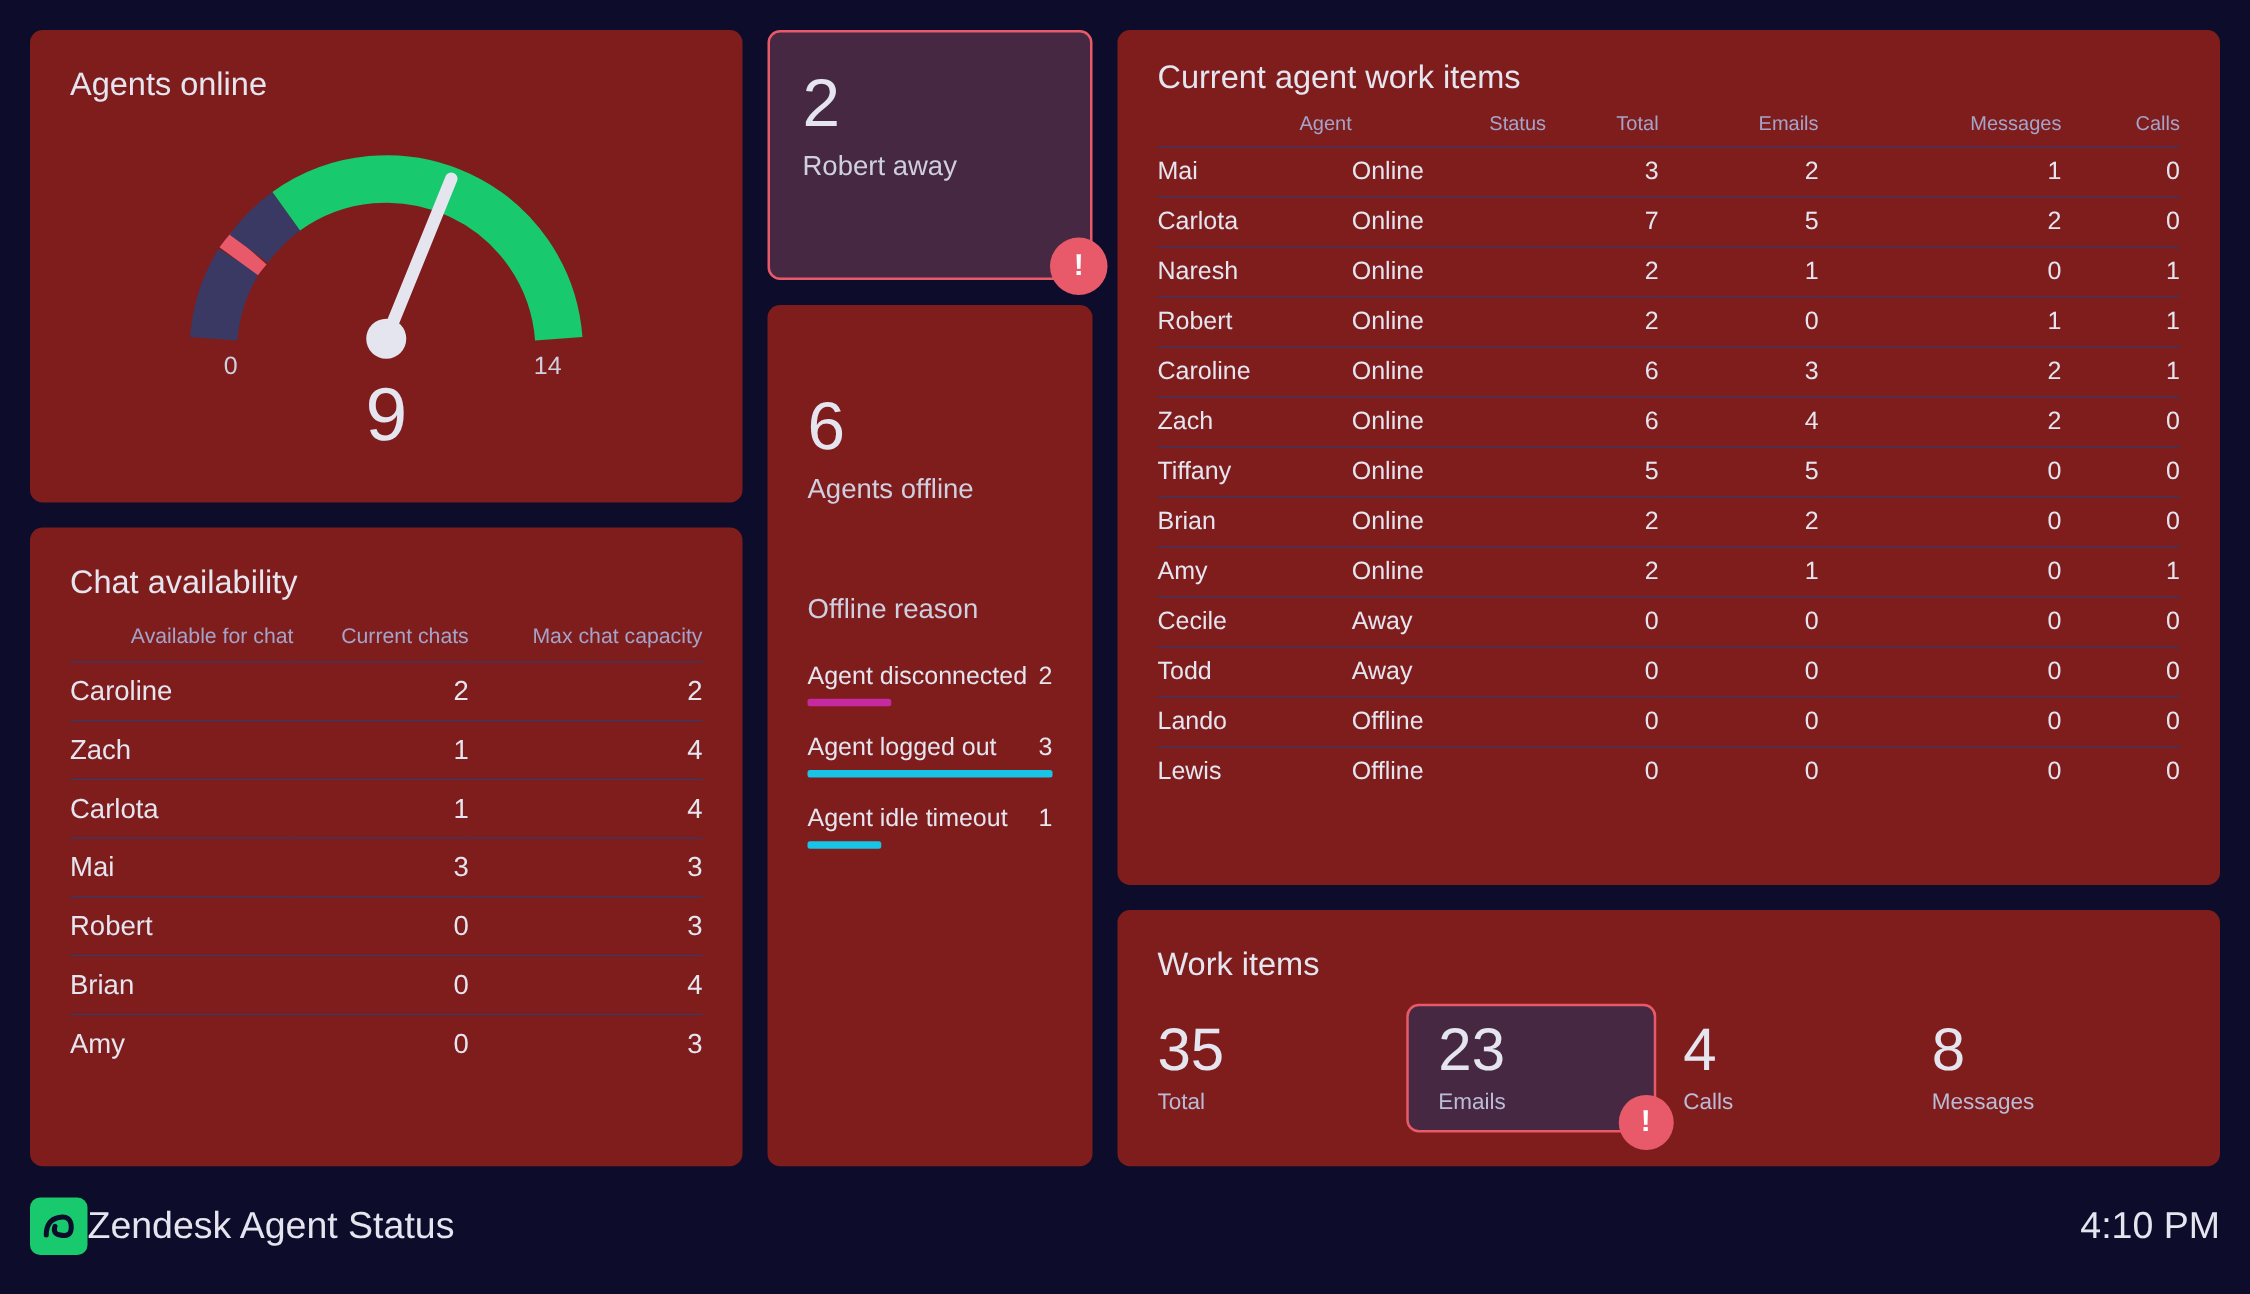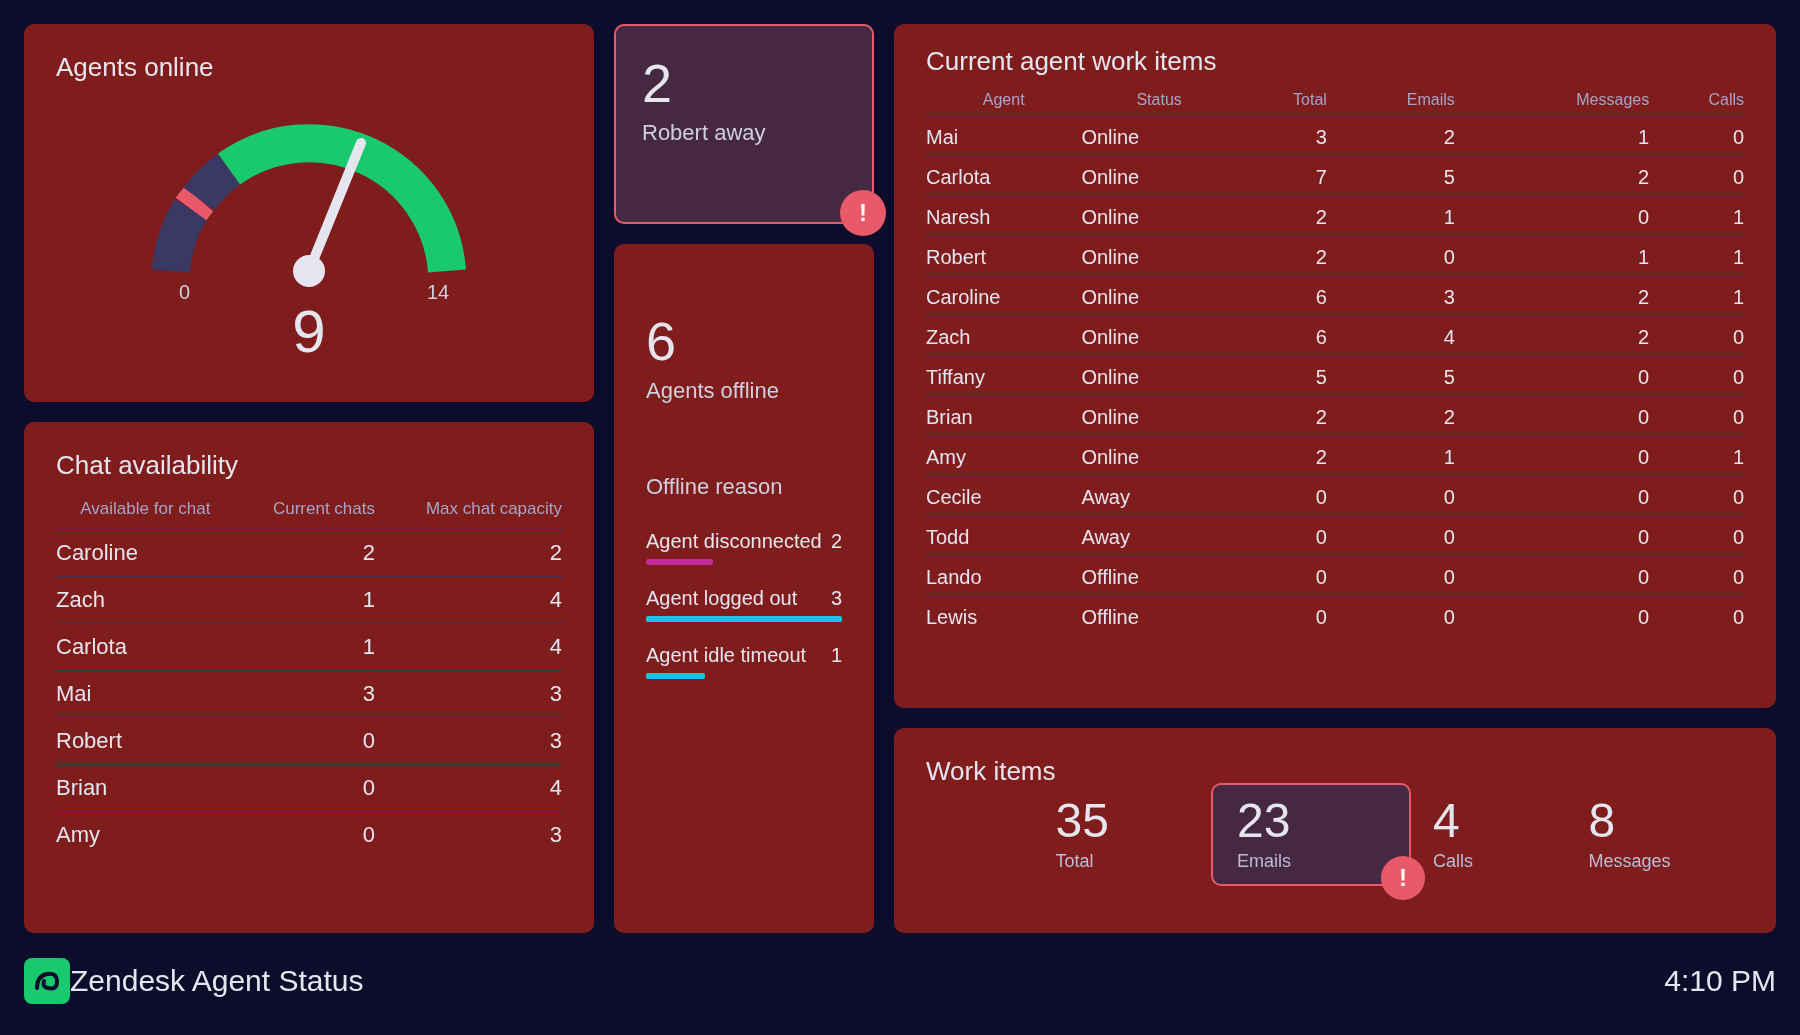--- a/index.html
+++ b/index.html
@@ -111,21 +111,21 @@
   .bar-disc { background:#c52aa0; width:34%;}
   .bar-log  { background:#18c5e6; width:100%;}
   .bar-idle { background:#18c5e6; width:30%;}
 
   
   .chat-avail {
     grid-column: 1; grid-row: 2 / span 2;
   }
   table { width:100%; border-collapse: collapse; }
   th {
-    text-align: center;
+    text-align: right;
     font-weight: 400;
     font-size: 17px;
     color: #a5a4c8;
     padding: 10px 0 10px 0;
   }
   th.num, td.num { text-align: right; }
   td {
     font-size: 22px;
     padding: 10px 0;
     border-top: 1px solid #3a3964;
@@ -138,20 +138,21 @@
     padding: 22px 32px;
   }
   .current-items table th, .current-items table td { font-size: 20px; }
   .current-items table th { font-size:16px; padding:6px 0 8px;}
   .current-items table td { padding:8px 0;}
   
   .work-items {
     grid-column: 3;
     grid-row: 3;
     display: flex;
+    flex-direction: column;
   }
   .wi-row { display:flex; gap:0; margin-top: 8px; flex:1; align-items:center;}
   .wi-block { flex:1; position:relative; padding: 12px 20px 12px 0; }
   .wi-block.highlight {
     background: #462842;
     border: 2px solid #e85a6a;
     border-radius: 10px;
     padding: 12px 24px;
     flex: 0 0 200px;
     margin-right: 22px;

